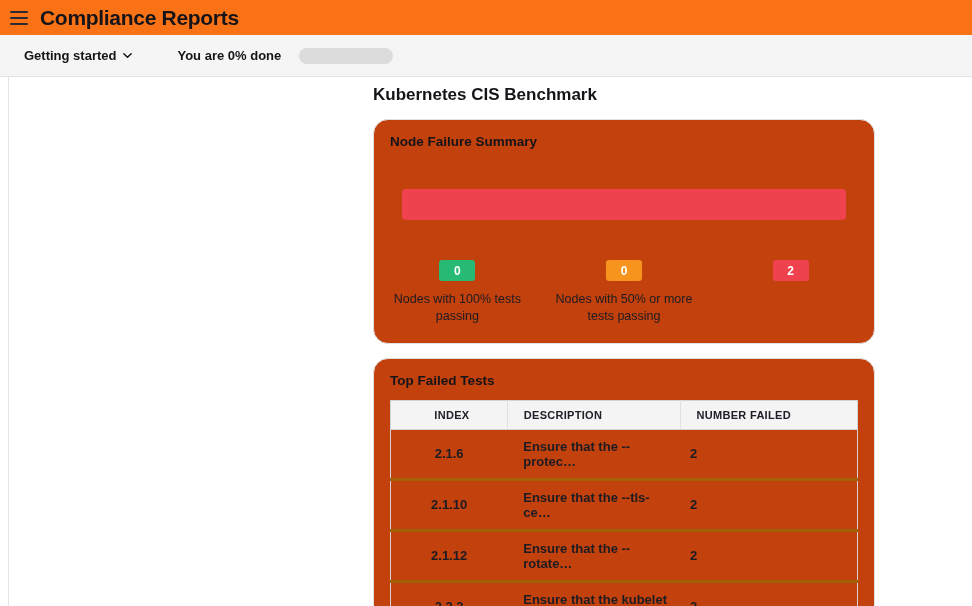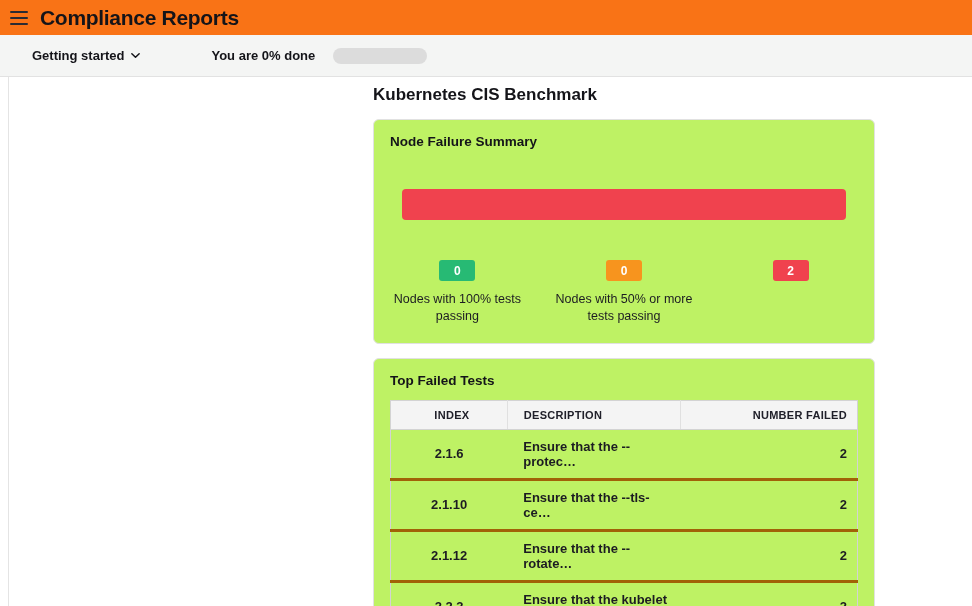--- a/index.html
+++ b/index.html
@@ -13,42 +13,42 @@
   .hamburger {
     width: 22px; height: 20px; background: none; border: none; cursor: pointer;
     display: flex; flex-direction: column; justify-content: space-between; padding: 3px 2px; margin-right: 10px;
   }
   .hamburger .bar { display: block; height: 2px; background: #2b2b33; border-radius: 1px; }
   .top-header h1 { font-size: 21px; font-weight: 700; letter-spacing: -0.3px; }
 
   
   .gs-bar {
     height: 42px; background: #f4f5f4; border-bottom: 1px solid #e2e2e2;
-    display: flex; align-items: center; padding: 0 32px;
+    display: flex; align-items: center; padding: 0 24px;
   }
   .gs-dropdown {
     background: none; border: none; cursor: pointer; display: flex; align-items: center; gap: 6px;
     font-family: inherit; font-size: 13px; font-weight: 600; color: #141419;
   }
   .gs-dropdown svg { width: 11px; height: 11px; }
-  .gs-progress-text { margin-left: 70px; font-size: 13px; font-weight: 600; }
+  .gs-progress-text { margin-left: 44px; font-size: 13px; font-weight: 600; }
   .gs-pill {
     margin-left: 18px; width: 94px; height: 16px; border-radius: 8px; background: #dcdcdc; overflow: hidden;
   }
   .gs-pill .fill { height: 100%; background: #3d98d3; width: 0%; }
 
   
   .content {
     height: 529px; margin-left: 8px; border-left: 1px solid #e4e4e4; padding-top: 4px; overflow: hidden;
   }
   .content-inner { width: 502px; margin-left: 364px; }
   .benchmark-title { text-align: left; font-size: 17px; font-weight: 700; padding: 4px 0 14px 0; }
 
   .card {
-    background: #bef264; border: 1px solid #e1e1e1; border-radius: 6px; margin-bottom: 14px;
+    background: #c2410c; border: 1px solid #e1e1e1; border-radius: 15px; margin-bottom: 14px;
   }
   .card h3 { font-size: 13.5px; font-weight: 700; padding: 14px 16px 0 16px; }
 
   
   .nfs { padding-bottom: 18px; }
   .fail-bar {
     height: 31px; border-radius: 4px; margin: 40px 28px 0 28px; background: #f0424e;
   }
   .stats { display: flex; margin-top: 40px; }
   .stat { flex: 1; display: flex; flex-direction: column; align-items: center; }
@@ -68,21 +68,21 @@
   }
   .tft thead th {
     background: #f4f4f4; text-align: left; font-size: 11px; font-weight: 700; letter-spacing: 0.3px;
     padding: 8px 10px 8px 16px; border-bottom: 1px solid #d3d3d3; color: #20202a;
   }
   .tft thead th + th { border-left: 1px solid #e0e0e0; }
   .tft tbody td { padding: 9px 10px; border-bottom: 3px solid #a16207; font-weight: 600; color: #1c1c22; }
   .tft tbody tr:last-child td { border-bottom: none; }
   .tft .col-index { width: 25%; text-align: center; }
   .tft .col-desc { width: 37%; text-align: left; padding-left: 16px; }
-  .tft .col-num { width: 38%; text-align: right; }
+  .tft .col-num { width: 38%; text-align: left; }
 </style>
 </head>
 <body>
 
 <header class="top-header">
   <button class="hamburger" aria-label="menu">
     <span class="bar"></span>
     <span class="bar"></span>
     <span class="bar"></span>
   </button>

